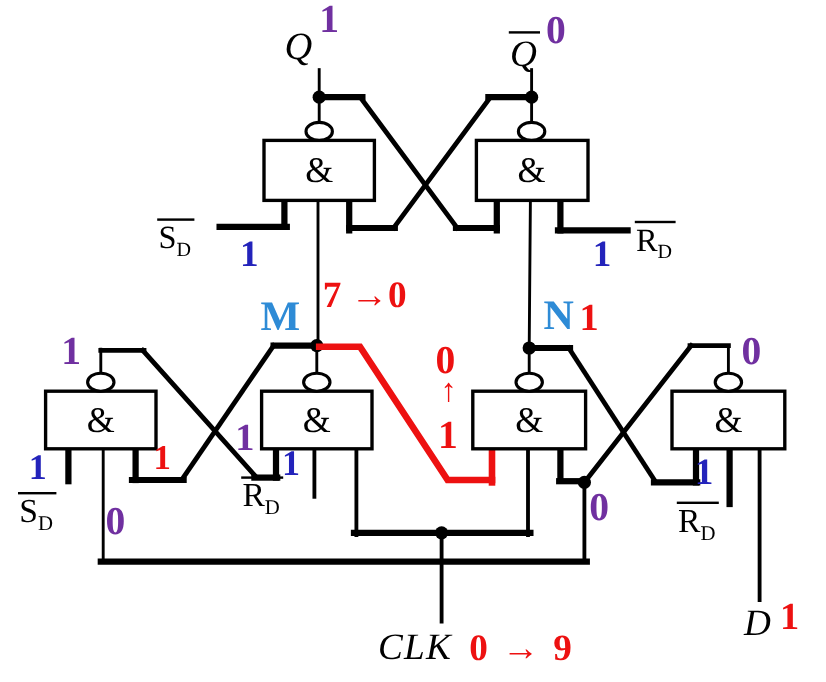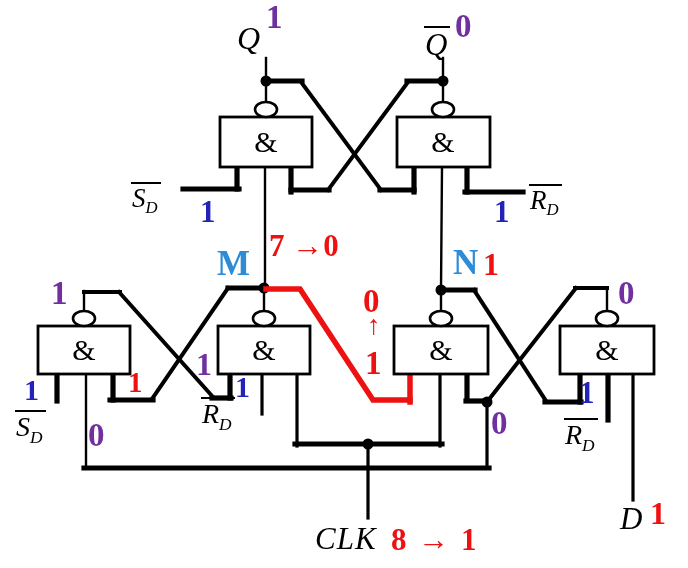--- a/index.html
+++ b/index.html
@@ -22,21 +22,21 @@
     text-anchor:middle;
   }
   .lbl{position:absolute;line-height:1;white-space:nowrap;color:#000;}
   .it{font-style:italic;}
   .val{font-weight:bold;}
   .purple{color:#7030a0;}
   .blue{color:#2323bb;}
   .azure{color:#2e8bd6;}
   .red{color:#ed1111;}
   .ovl{display:inline-block;border-top:2.6px solid #000;line-height:1;padding:1px 3px 0 1px;}
-  .sig{font-style:italic;font-size:27px;}
+  .sig{font-size:27px;}
   .sig sub{font-size:0.62em;}
 </style>
 </head>
 <body>
 
 <div id="stage">
 
   <svg id="wires" width="688" height="568" viewBox="0 0 688 568">
 
     <g>
@@ -196,15 +196,15 @@
   <div class="lbl val purple" style="left:618px;top:277px;font-size:33px;">0</div>
   <div class="lbl val purple" style="left:491px;top:407px;font-size:33px;">0</div>
 
   <div class="lbl val blue" style="left:579px;top:377px;font-size:31px;">1</div>
   <div class="lbl sig" style="left:564px;top:418px;font-size:28px;"><span class="ovl"><span>R</span><sub>D</sub></span></div>
 
   <div class="lbl it" style="left:620px;top:503px;font-size:31px;">D</div>
   <div class="lbl val red" style="left:650px;top:497px;font-size:32px;">1</div>
 
   <div class="lbl it" style="left:315px;top:523px;font-size:31px;letter-spacing:1px;">CLK</div>
-  <div class="lbl val red" style="left:391px;top:524px;font-size:31px;letter-spacing:2px;">8 → 1</div>
+  <div class="lbl val red" style="left:391px;top:524px;font-size:31px;letter-spacing:2px;">0 → 9</div>
 
 </div>
 
 </body></html>

